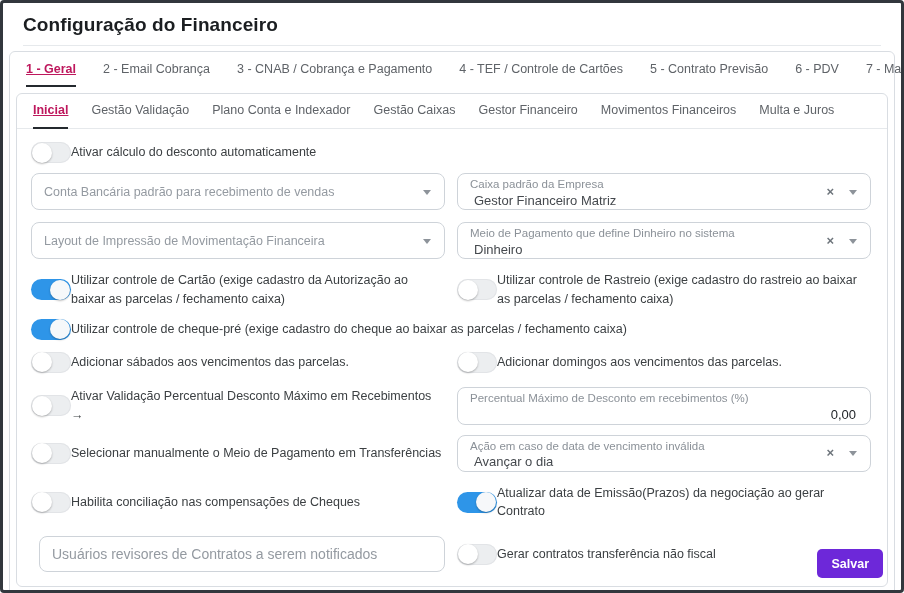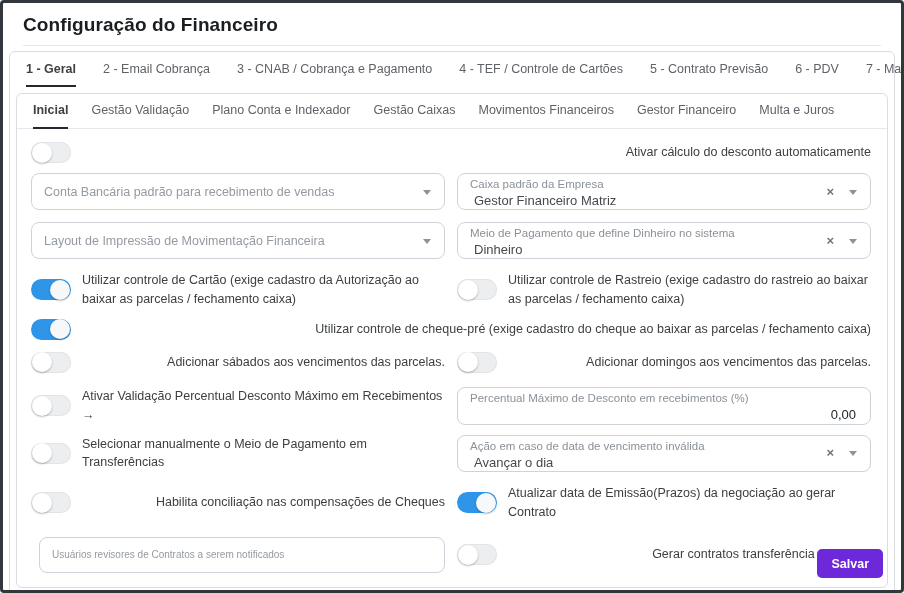--- a/index.html
+++ b/index.html
@@ -24,21 +24,21 @@
     border: 1px solid #d9dde2;
     border-radius: 6px;
     padding-bottom: 18px;
   }
 
   .main-tabs { display: flex; gap: 27px; padding: 10px 16px 0 16px; }
   .tab {
     font-size: 12.5px; color: #5f6368; cursor: pointer;
     padding-bottom: 9px; border-bottom: 2px solid transparent; white-space: nowrap;
   }
-  .tab.active { color: #404040; font-weight: bold; border-bottom-color: #24292e; }
+  .tab.active { color: #be185d; font-weight: bold; border-bottom-color: #24292e; text-decoration: underline; }
 
   .panel {
     margin: 6px;
     border: 1px solid #d9dde2;
     border-radius: 6px;
   }
 
   .sub-tabs { display: flex; gap: 23px; padding: 9px 16px 0 16px; border-bottom: 1px solid #e6e9ec; }
   .sub-tabs .tab { padding-bottom: 10px; margin-bottom: -1px; }
 
@@ -48,21 +48,21 @@
     display: grid;
     grid-template-columns: 1fr 1fr;
     column-gap: 12px;
     align-items: center;
     margin-bottom: 12px;
   }
   .frow:last-child { margin-bottom: 0; }
   .span2 { grid-column: 1 / -1; }
 
   
-  .toggle-field { display: flex; align-items: center; gap: 11px; cursor: pointer; justify-content: space-between; }
+  .toggle-field { display: flex; align-items: center; cursor: pointer; }
   .toggle {
     flex: 0 0 auto; width: 40px; height: 21px; border-radius: 11px;
     background: #eceef0; box-shadow: inset 0 0 0 1px #e2e4e7; position: relative;
   }
   .toggle::after {
     content: ""; position: absolute; top: 0.5px; left: 1px;
     width: 20px; height: 20px; border-radius: 50%;
     background: #fff; box-shadow: 0 1px 2px rgba(0,0,0,.28);
   }
   .toggle.on { background: #2e95e8; box-shadow: none; }
@@ -100,21 +100,21 @@
   .num-input {
     width: 100%; border: none; outline: none; background: transparent;
     text-align: right; font-size: 13px; color: #212529;
     font-family: "Liberation Sans", sans-serif; padding: 1px 2px 0 0;
   }
 
   
   .tag-input {
     width: calc(100% - 8px); margin-left: 8px; height: 36px;
     border: 1px solid #ced3d9; border-radius: 8px;
-    padding: 0 12px; font-size: 10px; color: #3c4043; background: #fff;
+    padding: 0 12px; font-size: 14px; color: #3c4043; background: #fff;
     font-family: "Liberation Sans", sans-serif; outline: none;
   }
   .tag-input::placeholder { color: #949aa1; }
 
   .footer { position: absolute; right: 18px; bottom: 12px; }
   .save-button {
     min-width: 62px; height: 29px; padding: 0 14px;
     background: #6d28d9; color: #fff; font-weight: bold; font-size: 12.5px;
     border: none; border-radius: 5px; cursor: pointer;
     font-family: "Liberation Sans", sans-serif;
@@ -142,22 +142,22 @@
       <div class="tab">7 - Manipulação de Contratos</div>
     </div>
 
     <div class="panel">
 
       <div class="sub-tabs">
         <div class="tab active">Inicial</div>
         <div class="tab">Gestão Validação</div>
         <div class="tab">Plano Conta e Indexador</div>
         <div class="tab">Gestão Caixas</div>
+        <div class="tab">Gestor Financeiro</div>
         <div class="tab">Movimentos Financeiros</div>
-        <div class="tab">Gestor Financeiro</div>
         <div class="tab">Multa e Juros</div>
       </div>
 
       <div class="form">
 
         <div class="frow" style="margin-bottom:10px;">
           <div class="toggle-field span2">
             <span class="toggle"></span>
             <span class="toggle-label">Ativar cálculo do desconto automaticamente</span>
           </div>

